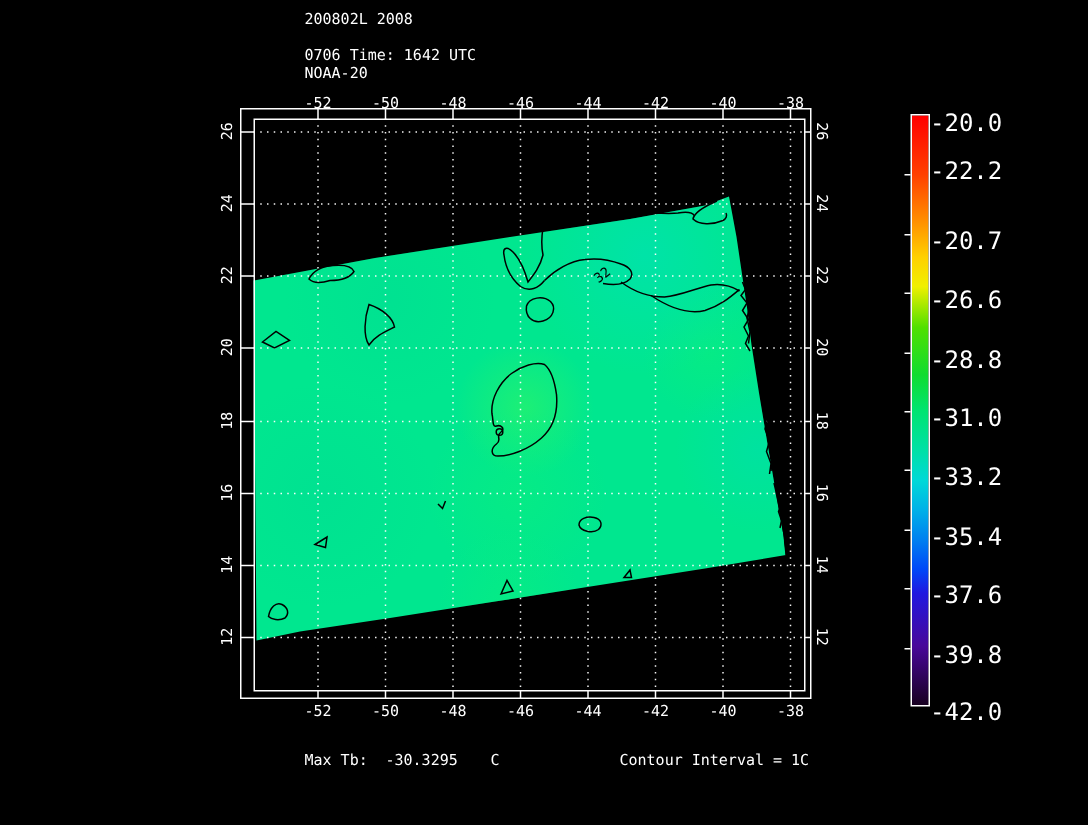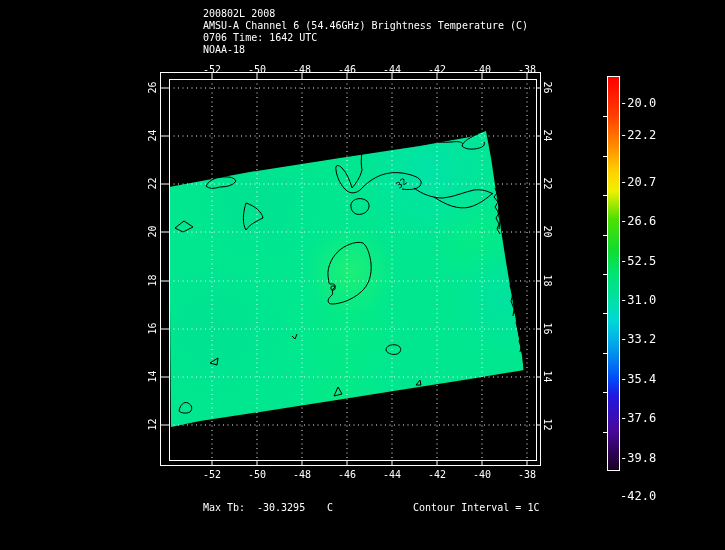--- a/index.html
+++ b/index.html
@@ -3,39 +3,38 @@
 <meta charset="utf-8">
 <style>
   html,body{margin:0;padding:0;background:#000;width:725px;height:550px;overflow:hidden;}
   #stage{position:relative;width:725px;height:522px;background:#000;
          font-family:"DejaVu Sans Mono","Liberation Mono",monospace;color:#fff;}
   .txt{position:absolute;font-size:10px;line-height:12px;white-space:pre;color:#fff;}
   .xt{position:absolute;width:36px;text-align:center;font-size:10px;color:#fff;}
   .yt{position:absolute;width:24px;height:11px;text-align:center;font-size:10px;color:#fff;}
   .yt.left{transform:rotate(-90deg);}
   .yt.right{transform:rotate(90deg);}
-  .cbl{position:absolute;left:620px;font-size:12px;color:#fff;margin-top:24px;}
+  .cbl{position:absolute;left:620px;font-size:16px;color:#fff;}
   #colorbar{position:absolute;left:607px;top:76px;width:11px;height:393px;
     border:1px solid #fff;
     background:linear-gradient(to bottom,
       #ff0000 0%,#ff4000 10%,#ff9000 18%,#ffd000 24%,#f0f000 29%,
       #50e000 36%,#10dc30 44%,#00e470 50%,#00e0a8 57%,#00d8d8 62%,
       #00b0e8 67%,#0080f0 72%,#0048f8 77%,#2018e0 81%,#48089a 90%,#180020 100%);}
   .cbtick{position:absolute;left:603px;width:4px;height:1px;background:#fff;}
   svg{position:absolute;left:0;top:0;}
 </style>
 </head>
 <body>
 
 <div id="stage">
 
   <div class="txt" style="left:203px;top:8px">200802L 2008</div>
-  <div class="txt" style="left:203px;top:20px">AMSU-A Channel 6 (54.46GHz) Brightness Temperature (C)</div>
   <div class="txt" style="left:203px;top:32px">0706 Time: 1642 UTC</div>
-  <div class="txt" style="left:203px;top:44px">NOAA-18</div>
+  <div class="txt" style="left:203px;top:44px">NOAA-20</div>
 
   <svg width="725" height="550">
     <defs>
       <clipPath id="swathClip">
         <path d="M169,187 L250,172 L340,158 L420,146 L470,137 L486,131
                  L491,158 L495,185 L498,205 L501,230 L506,262 L512,298 L517,327 L522,355 L524,370
                  L470,379 L400,390 L330,401 L260,412 L200,421 L171,427 Z"></path>
       </clipPath>
       <radialGradient id="gBright">
           <stop offset="0%" stop-color="#30f565" stop-opacity="0.6"></stop>
@@ -206,21 +205,21 @@
   <div class="cbtick" style="top:235px"></div>
   <div class="cbtick" style="top:274px"></div>
   <div class="cbtick" style="top:313px"></div>
   <div class="cbtick" style="top:353px"></div>
   <div class="cbtick" style="top:392px"></div>
   <div class="cbtick" style="top:432px"></div>
   <div class="cbl" style="top:72px">-20.0</div>
   <div class="cbl" style="top:104px">-22.2</div>
   <div class="cbl" style="top:151px">-20.7</div>
   <div class="cbl" style="top:190px">-26.6</div>
-  <div class="cbl" style="top:230px">-52.5</div>
+  <div class="cbl" style="top:230px">-28.8</div>
   <div class="cbl" style="top:269px">-31.0</div>
   <div class="cbl" style="top:308px">-33.2</div>
   <div class="cbl" style="top:348px">-35.4</div>
   <div class="cbl" style="top:387px">-37.6</div>
   <div class="cbl" style="top:427px">-39.8</div>
   <div class="cbl" style="top:465px">-42.0</div>
 
   <div class="txt" style="left:203px;top:502px">Max Tb:</div>
   <div class="txt" style="left:257px;top:502px">-30.3295</div>
   <div class="txt" style="left:327px;top:502px">C</div>

